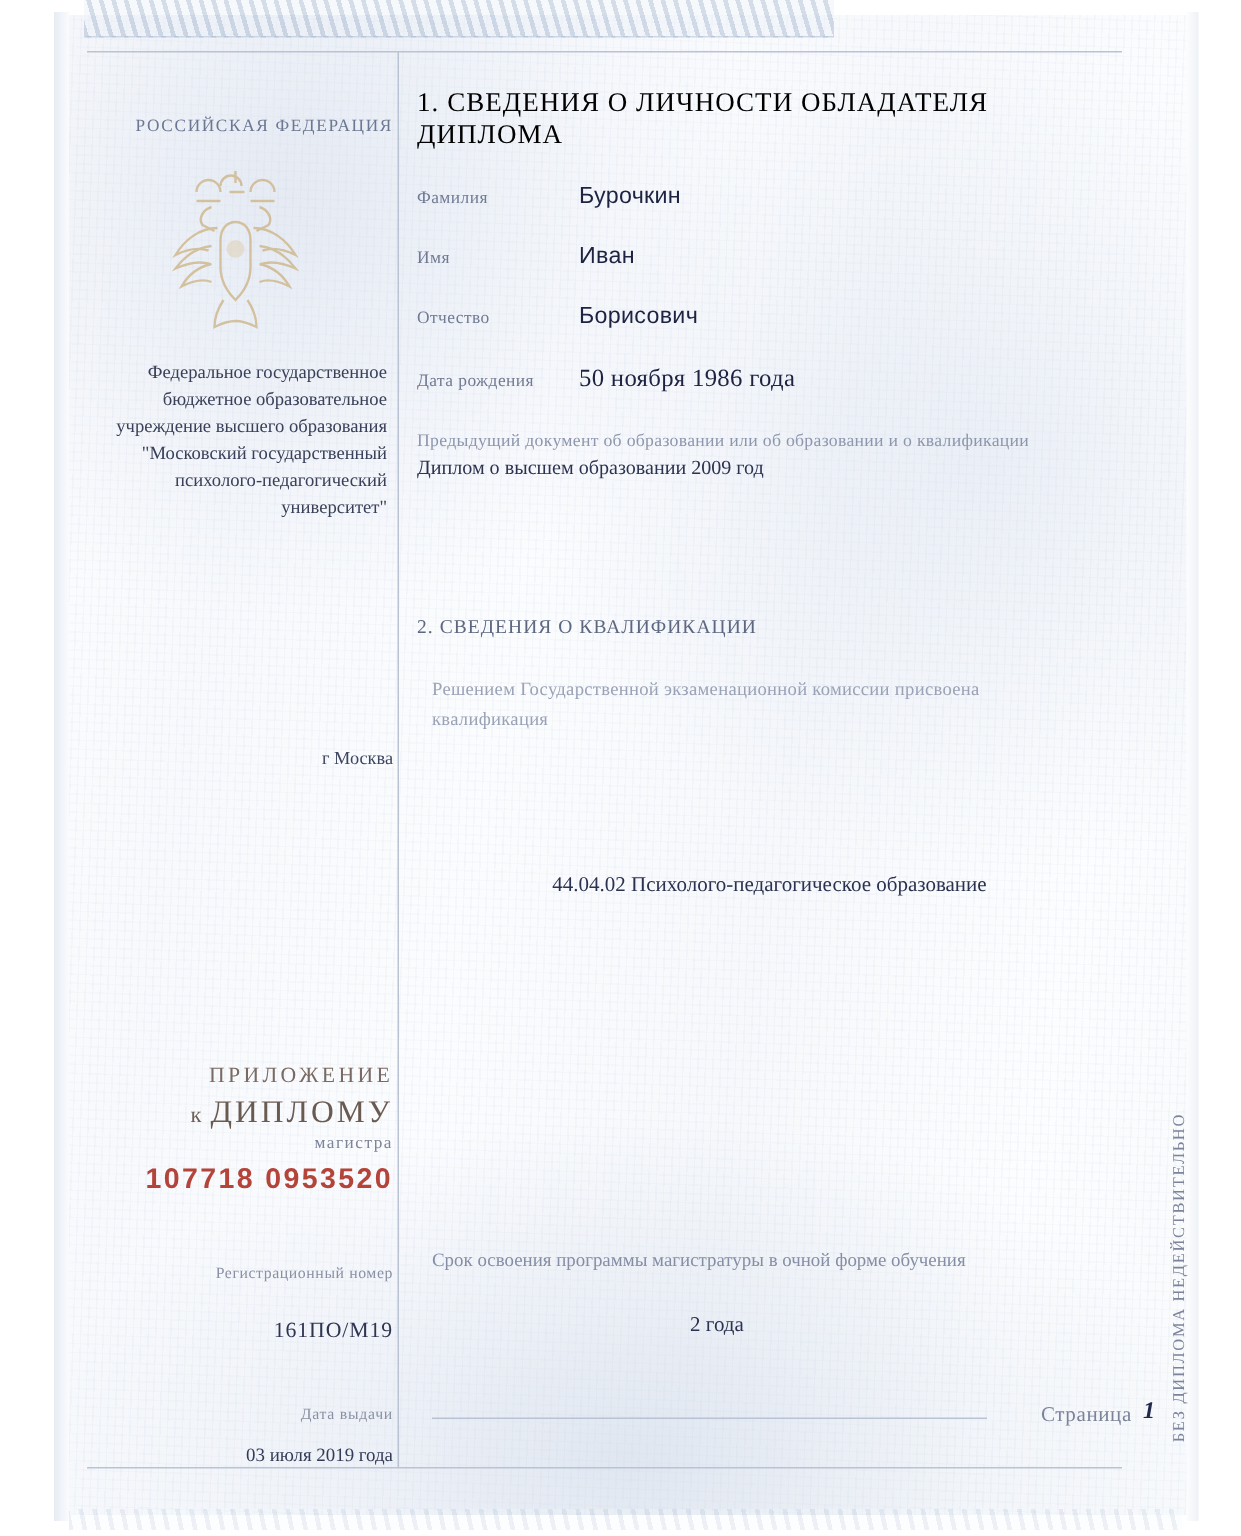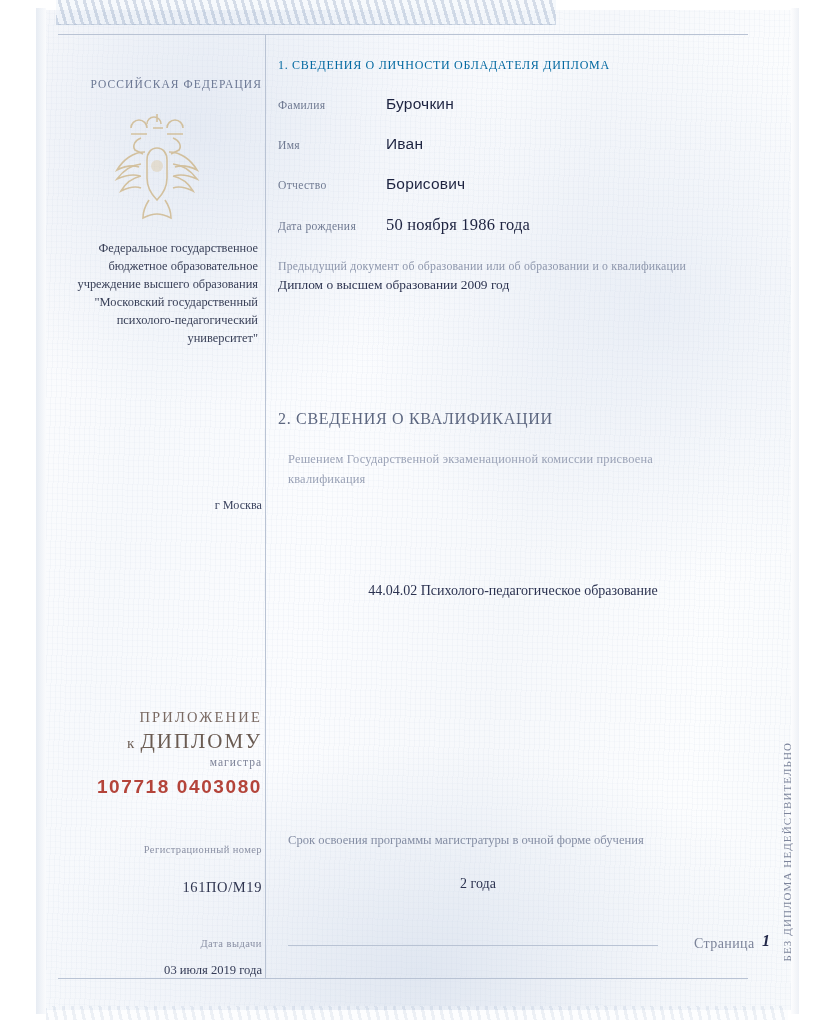--- a/index.html
+++ b/index.html
@@ -207,23 +207,23 @@
   }
 
   
   .right-col {
     position: absolute;
     left: 278px;
     top: 58px;
     width: 470px;
   }
   .section-title {
-    font-size: 12px;
+    font-size: 18px;
     letter-spacing: .7px;
-    color: #0369a1;
+    color: #000000;
     text-transform: uppercase;
   }
   .fields {
     margin-top: 22px;
   }
   .field-row {
     display: flex;
     align-items: baseline;
     margin-bottom: 22px;
   }
@@ -254,21 +254,21 @@
   .prev-doc-value {
     margin-top: 2px;
     font-size: 13.4px;
     color: #2c3350;
   }
 
   .section-title-2 {
     position: absolute;
     left: 278px;
     top: 410px;
-    font-size: 16px;
+    font-size: 13px;
     letter-spacing: .7px;
     color: #5d6780;
     text-transform: uppercase;
     font-family: Liberation Serif, serif;
   }
   .decision {
     position: absolute;
     left: 288px;
     top: 450px;
     width: 420px;
@@ -403,21 +403,21 @@
 
     <div class="city">г Москва</div>
 
     <div class="annex">
       <div class="annex-line1">ПРИЛОЖЕНИЕ</div>
       <div class="annex-line2">
         <span>к</span>
         <b>ДИПЛОМУ</b>
       </div>
       <div class="annex-line3">магистра</div>
-      <div class="blank-number">107718  0403080</div>
+      <div class="blank-number">107718  0953520</div>
     </div>
 
     <div class="reg-label">Регистрационный номер</div>
     <div class="reg-number">161ПО/М19</div>
 
     <div class="issue-label">Дата выдачи</div>
     <div class="issue-date">03 июля 2019 года</div>
   </div>
 
   <div class="right-col">

